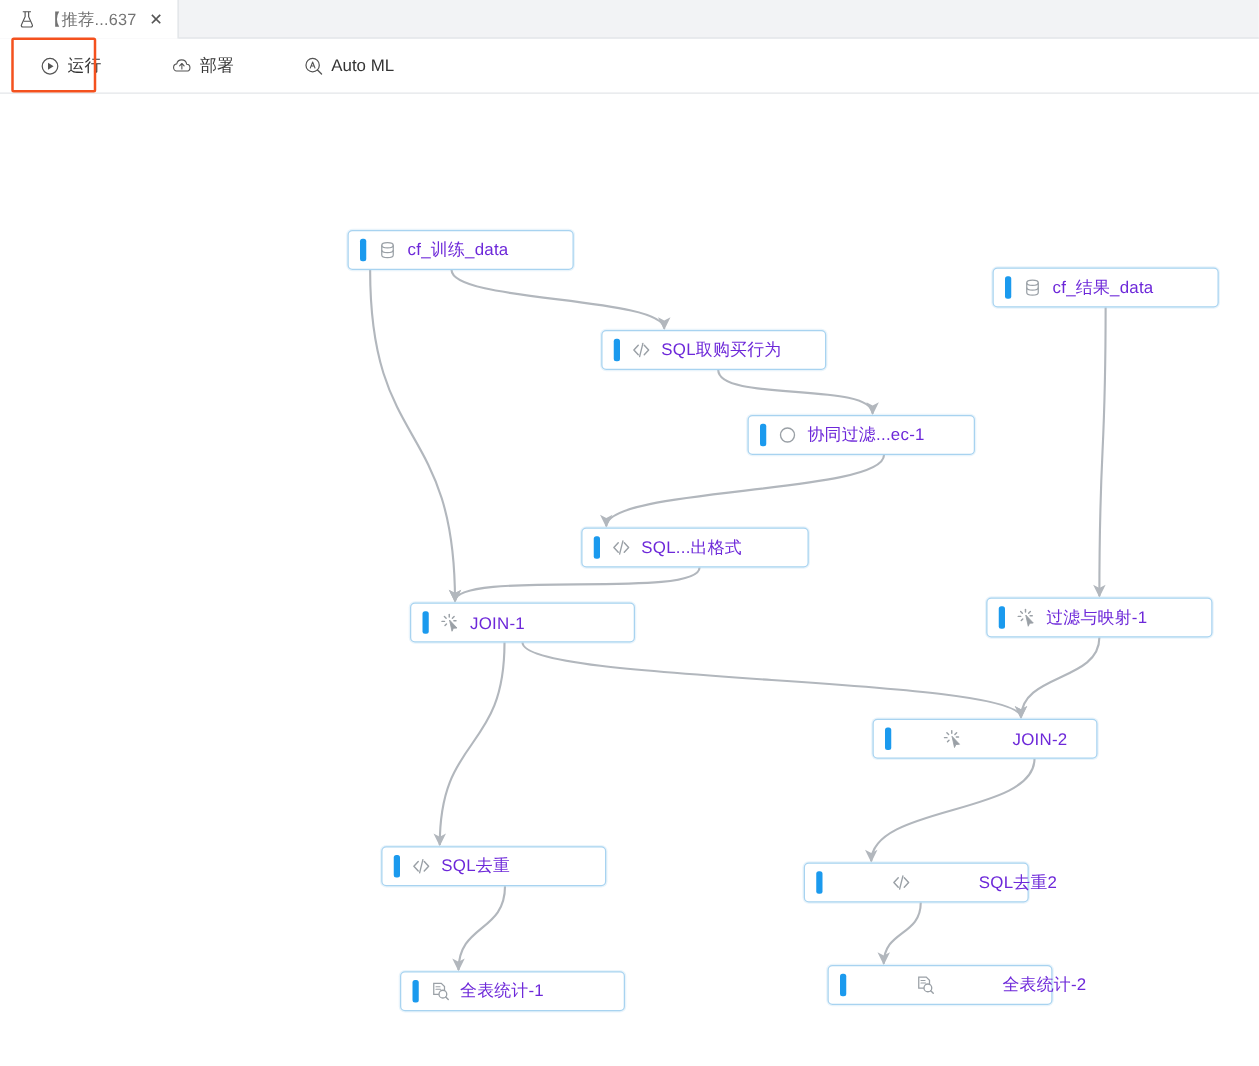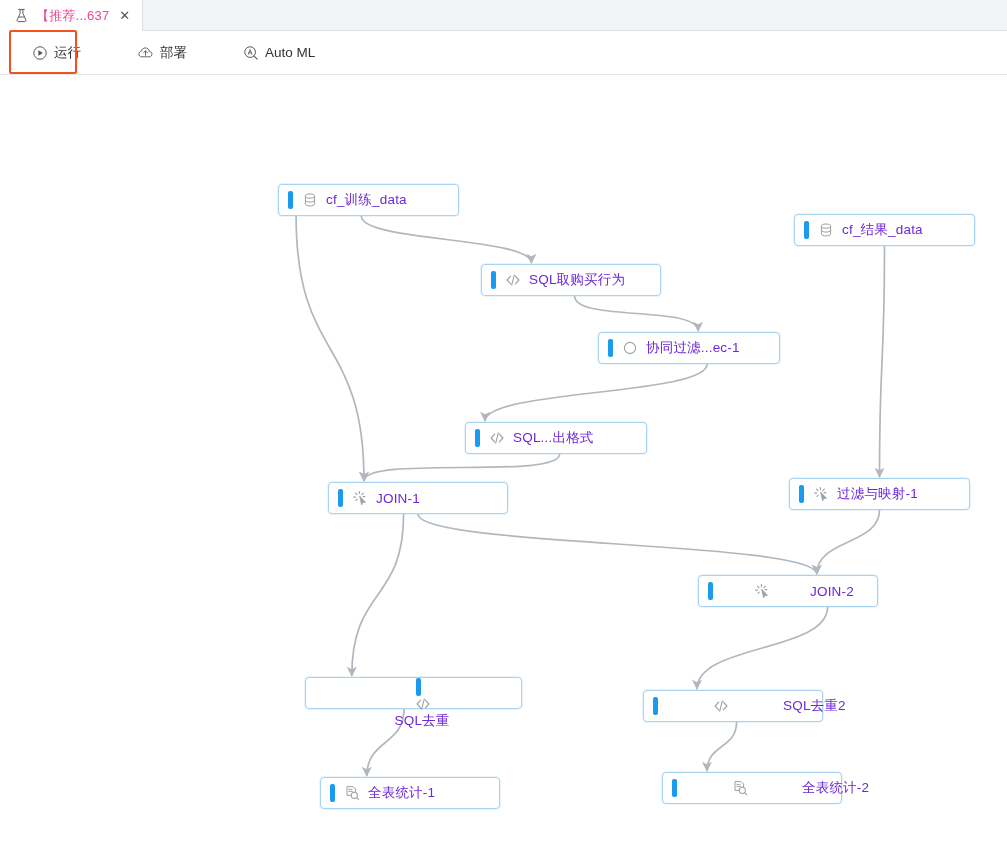--- a/index.html
+++ b/index.html
@@ -23,21 +23,21 @@
     height: 31px;
     display: flex; align-items: center;
     padding: 0 10px 0 14px;
     background: #ffffff;
     border-right: 1px solid #dcdfe3;
     gap: 7px;
     cursor: pointer;
   }
   .tab-icon { width: 15px; height: 15px; display: block; flex: none; }
   .tab-label {
-    font-size: 13px; color: #ec4899;
+    font-size: 13px; color: #737373;
     white-space: nowrap; letter-spacing: 0.2px;
   }
   .tab-close {
     font-size: 13px; color: #555; line-height: 1;
     padding: 2px 2px 3px 3px; cursor: pointer;
   }
 
   
   #toolbar {
     position: absolute; left: 0; top: 31px;
@@ -269,21 +269,21 @@
               <path d="M3.5 3.2 L4.9 4.6"></path>
               <path d="M1.6 7.1 H3.6"></path>
               <path d="M11.3 3.2 L9.9 4.6"></path>
               <path d="M12.8 6.6 H11.1"></path>
               <path d="M4.0 10.4 L5.2 9.2"></path>
             </g>
             <path d="M7.6 6.0 L13.6 12.4 L10.7 12.6 L9.6 15.0 Z" fill="#9aa0a6" stroke="#9aa0a6" stroke-width="0.7" stroke-linejoin="round"></path>
           </svg></span>
         <span class="node-label">JOIN-2</span>
       </div>
-      <div class="node" style="left: 305px; top: 601px; width: 217px; flex-direction: column;">
+      <div class="node" style="left: 305px; top: 601px; width: 180px;">
         <span class="node-bar" style="background: rgb(27, 154, 238);"></span>
         <span class="node-icon"><svg viewBox="0 0 16 16" width="16" height="16">
             <path d="M5.6 4.2 L2.1 8 L5.6 11.8" fill="none" stroke="#9aa0a6" stroke-width="1.15" stroke-linecap="round" stroke-linejoin="round"></path>
             <path d="M10.4 4.2 L13.9 8 L10.4 11.8" fill="none" stroke="#9aa0a6" stroke-width="1.15" stroke-linecap="round" stroke-linejoin="round"></path>
             <path d="M9.3 2.8 L6.7 13.2" fill="none" stroke="#9aa0a6" stroke-width="1.05" stroke-linecap="round"></path>
           </svg></span>
         <span class="node-label">SQL去重</span>
       </div>
       <div class="node" style="left: 643px; top: 614px; width: 180px; gap: 46px;">
         <span class="node-bar" style="background: rgb(27, 154, 238);"></span>

